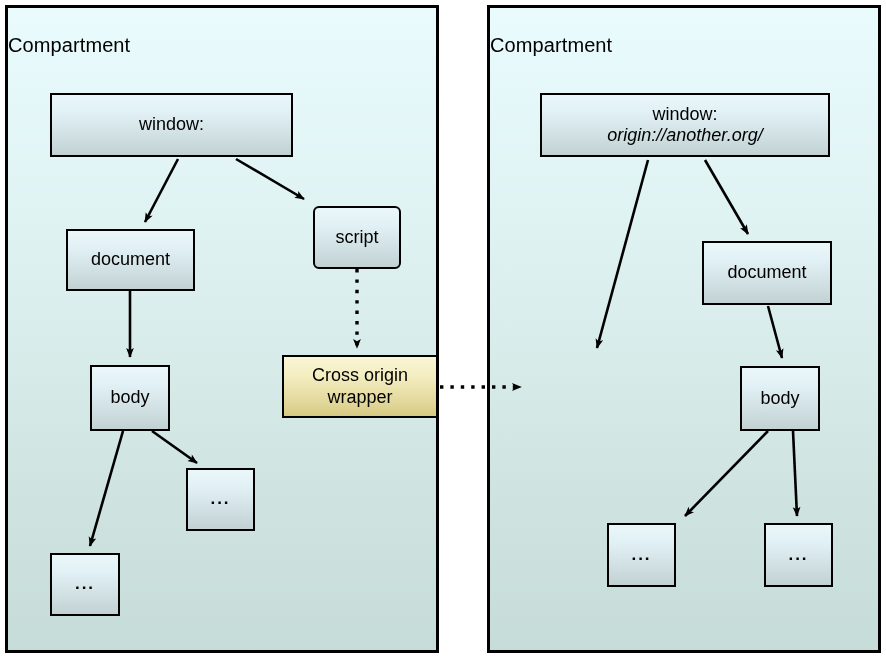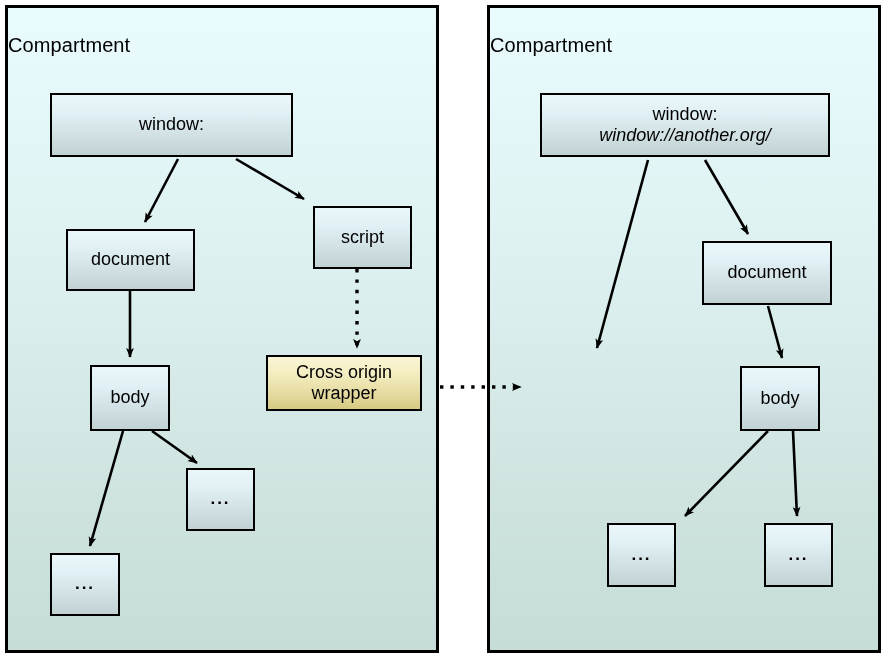--- a/index.html
+++ b/index.html
@@ -115,44 +115,44 @@
   </svg>
 
   <div class="node" id="l-window" style="left:50px; top:93px; width:243px; height:64px;">
     <span>window:</span>
   </div>
 
   <div class="node" id="l-document" style="left:66px; top:229px; width:129px; height:62px;">
     <span>document</span>
   </div>
 
-  <div class="node" id="l-script" style="left:313px; top:206px; width:99px; height:63px;">
+  <div class="node" id="l-script" style="left:313px; top:206px; width:88px; height:63px;border-radius:6px;">
     <span>script</span>
   </div>
 
   <div class="node" id="l-body" style="left:90px; top:365px; width:80px; height:66px;">
     <span>body</span>
   </div>
 
   <div class="node" id="l-dots-a" style="left:186px; top:468px; width:69px; height:63px;">
     <span class="dots">...</span>
   </div>
 
   <div class="node" id="l-dots-b" style="left:50px; top:553px; width:70px; height:63px;">
     <span class="dots">...</span>
   </div>
 
-  <div class="node wrapper" id="l-wrapper" style="left:266px; top:355px; width:156px; height:56px;">
+  <div class="node wrapper" id="l-wrapper" style="left:282px; top:355px; width:156px; height:63px;">
     <span>Cross origin</span>
     <span>wrapper</span>
   </div>
 
   <div class="node" id="r-window" style="left:540px; top:93px; width:290px; height:64px;">
     <span>window:</span>
-    <span class="url">window://another.org/</span>
+    <span class="url">origin://another.org/</span>
   </div>
 
   <div class="node" id="r-document" style="left:702px; top:241px; width:130px; height:64px;">
     <span>document</span>
   </div>
 
 
   <div class="node" id="r-body" style="left:740px; top:366px; width:80px; height:65px;">
     <span>body</span>
   </div>

